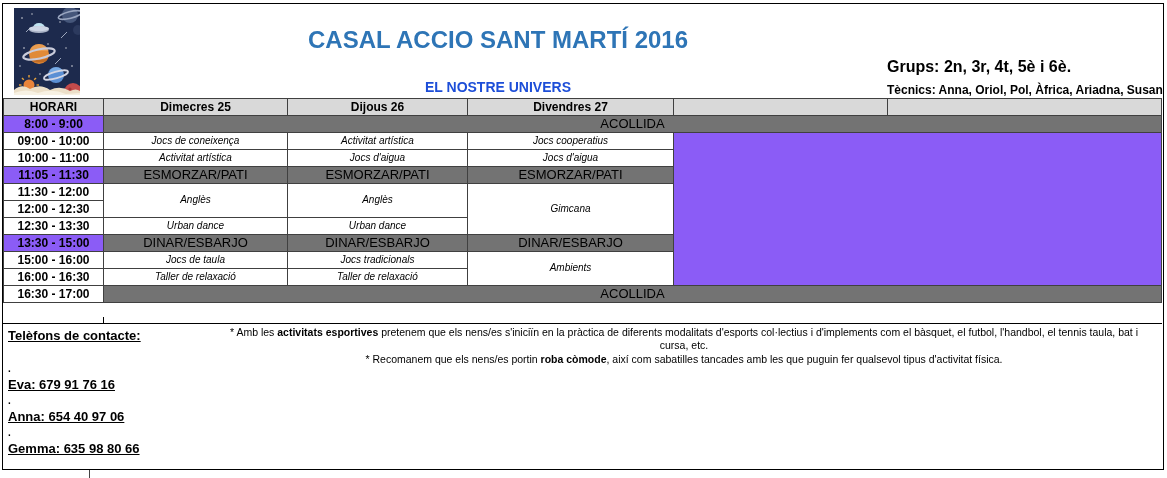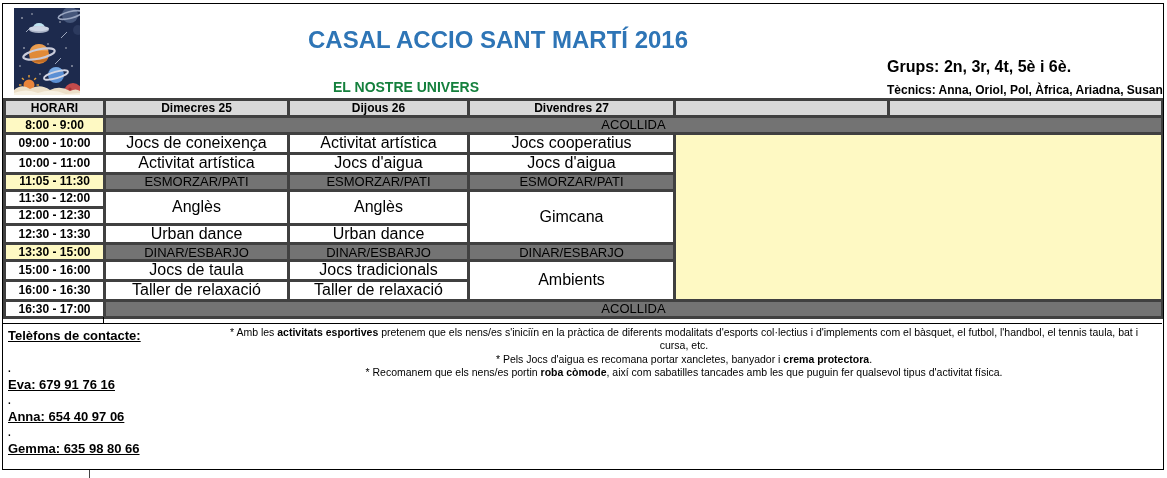--- a/index.html
+++ b/index.html
@@ -12,39 +12,39 @@
     position:absolute; left:2px; top:3px; width:1162px; height:467px;
     border:1.5px solid #000; background:#fff; overflow:hidden;
   }
   
   .logo { position:absolute; left:11px; top:4px; width:66px; height:87px; }
   .title {
     position:absolute; left:230px; top:22px; width:530px; text-align:center;
     font-size:24px; font-weight:bold; color:#2e75b6; white-space:nowrap;
   }
   .subtitle {
-    position:absolute; left:330px; top:75px; width:330px; 
-    font-size:14px; font-weight:bold; color:#15803d; white-space:nowrap;
+    position:absolute; left:330px; top:75px; width:330px; text-align:center;
+    font-size:14px; font-weight:bold; color:#1d4ed8; white-space:nowrap;
   }
   .grups  { position:absolute; left:884px; top:54px; font-size:16px; font-weight:bold; white-space:nowrap;text-align:right; }
   .tecnics{ position:absolute; left:884px; top:79px; font-size:12px; font-weight:bold; white-space:nowrap; }
   
   table.sched {
     position:absolute; left:0; top:94px; width:1158px;
     border-collapse:collapse; table-layout:fixed;
   }
   .sched td {
-    border:3px solid #404040; height:17px; padding:0 2px; text-align:center;
+    border:1px solid #404040; height:17px; padding:0 2px; text-align:center;
     vertical-align:middle; line-height:1.05; overflow:hidden;margin-top:46px;
   }
   .hdr  { background:#d9d9d9; font-weight:bold; font-size:12px; }
   .time { font-weight:bold; font-size:12px; }
-  .act  { font-size:16px; }
+  .act  { font-size:10px;font-style:italic; }
   .band { background:#737373; font-size:13px; }
-  .graybg { background:#fef9c3; }
+  .graybg { background:#8b5cf6; }
   
   .strip { position:absolute; left:0; top:313px; width:1159px; height:7px; border-bottom:1.5px solid #000; }
   .strip .vline { position:absolute; left:100px; top:0; width:1px; height:7px; background:#000; }
   
   .contacts { position:absolute; left:5px; top:324px; font-size:13px; font-weight:bold; }
   .contact-heading { text-decoration:underline; margin-bottom:18px; }
   .dot-line { font-size:10px; height:15px; line-height:15px; font-weight:bold; }
   .contact-entry { text-decoration:underline; height:17px; line-height:17px; }
   .notes {
     position:absolute; left:205px; top:322px; width:952px; text-align:center;
@@ -211,22 +211,19 @@
     <div class="dot-line">.</div>
     <div class="contact-entry">Gemma: 635 98 80 66</div>
   </div>
 
   <div class="notes">
     <div>
       <span>* Amb les </span><b>activitats esportives</b><span> pretenem que els nens/es s'iniciïn en la pràctica de diferents modalitats d'esports col·lectius i d'implements com el bàsquet, el futbol, l'handbol, el tennis taula, bat i</span><br>
       <span>cursa, etc.</span>
     </div>
     <div>
-      <span>* Pels Jocs d'aigua es recomana portar xancletes, banyador i </span><b>crema protectora</b><span>.</span>
-    </div>
-    <div>
       <span>* Recomanem que els nens/es portin </span><b>roba còmode</b><span>, així com sabatilles tancades amb les que puguin fer qualsevol tipus d'activitat física.</span>
     </div>
   </div>
 
 </div>
 
 <div class="bottom-tick"></div>
 
 </body></html>

